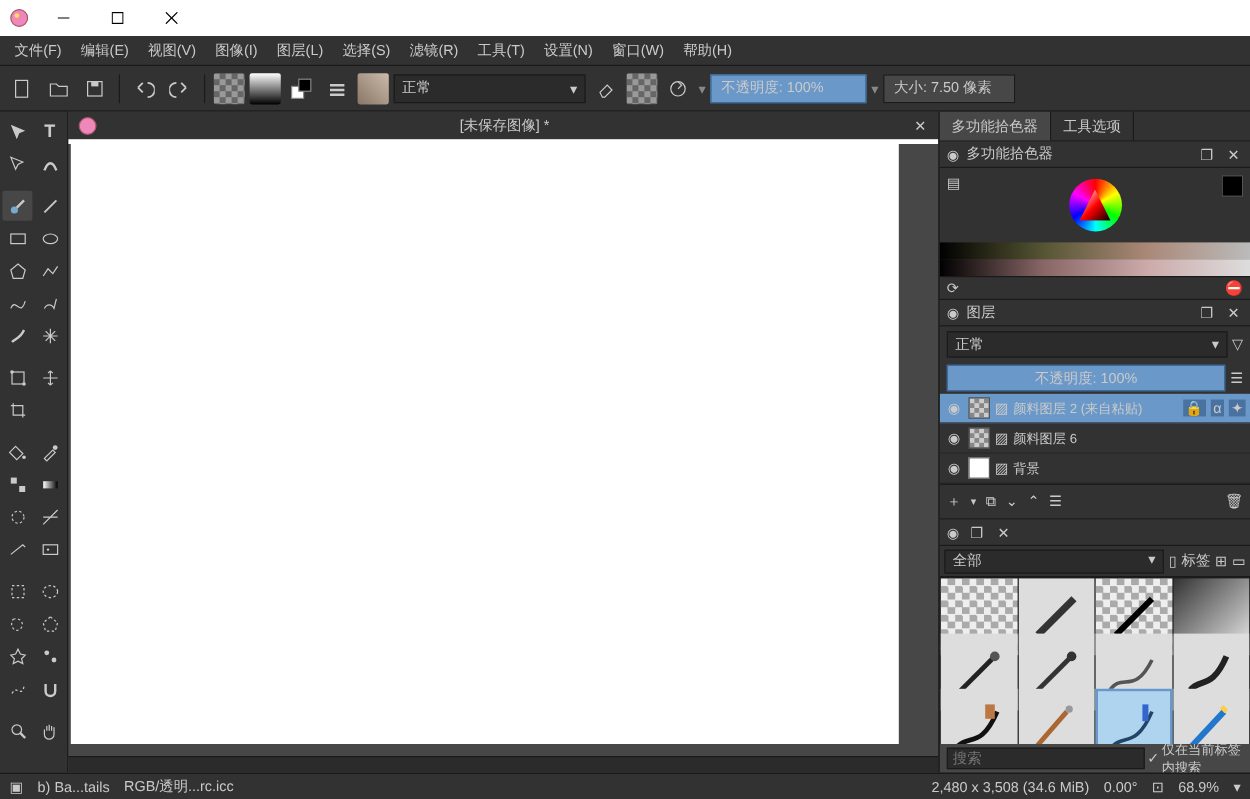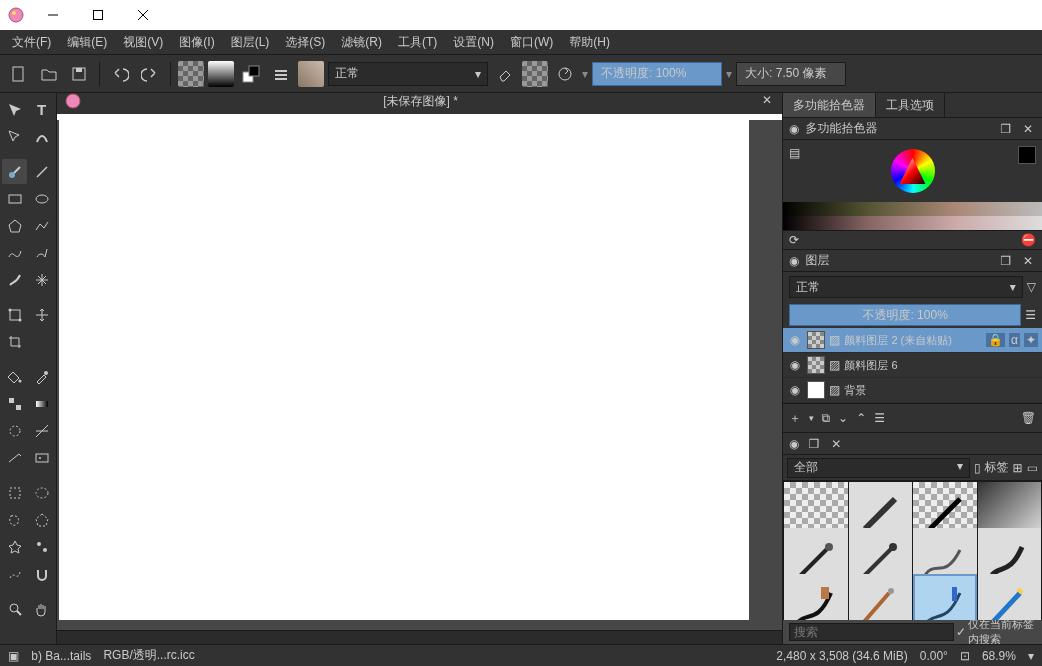--- a/index.html
+++ b/index.html
@@ -13,21 +13,21 @@
 .toolbar{background:#323232;height:38px;display:flex;align-items:center;padding:0 6px;gap:4px;border-bottom:1px solid #1a1a1a}
 .tbtn{width:26px;height:26px;display:flex;align-items:center;justify-content:center;cursor:pointer;border-radius:2px}
 .tsep{width:1px;height:24px;background:#1a1a1a;margin:0 3px}
 .combo{background:#2b2b2b;border:1px solid #1a1a1a;height:24px;padding:0 6px;display:flex;align-items:center;cursor:pointer;min-width:160px;justify-content:space-between}
 .slider-box{background:#6998c9;height:24px;padding:0 8px;display:flex;align-items:center;color:#fff;min-width:130px;border:1px solid #3a6a99}
 .main{flex:1;display:flex;overflow:hidden}
 .toolbox{width:57px;background:#323232;border-right:1px solid #1a1a1a;padding:4px 2px;display:grid;grid-template-columns:1fr 1fr;gap:2px;align-content:start}
 .tool{width:25px;height:25px;display:flex;align-items:center;justify-content:center;cursor:pointer;border-radius:2px}
 .tool.sep{grid-column:1/3;height:6px}
 .center{flex:1;display:flex;flex-direction:column;background:#474747}
-.doctab{height:27px;background:#323232;display:flex;border-bottom:6px solid #ffffff}
+.doctab{height:27px;background:#323232;display:flex;align-items:center;border-bottom:4px solid #ffffff}
 .doctab .tab-logo{width:16px;height:16px;margin:0 8px}
 .doctab .tab-title{flex:1;text-align:center}
 .doctab .tab-close{width:30px;text-align:center;cursor:pointer}
 .canvas-area{flex:1;display:flex;align-items:flex-start;justify-content:flex-start;overflow:hidden;position:relative;padding:0}
 .canvas{background:#fff;width:690px;height:500px;margin-left:2px}
 .hscroll{height:14px;background:#2b2b2b;border-top:1px solid #1a1a1a}
 .rightpane{width:260px;background:#323232;border-left:1px solid #1a1a1a;display:flex;flex-direction:column;overflow:hidden}
 .dock-tabs{height:25px;display:flex;border-bottom:1px solid #1a1a1a}
 .dock-tab{padding:4px 10px;cursor:pointer;border-right:1px solid #1a1a1a}
 .dock-tab.active{background:#474747}

